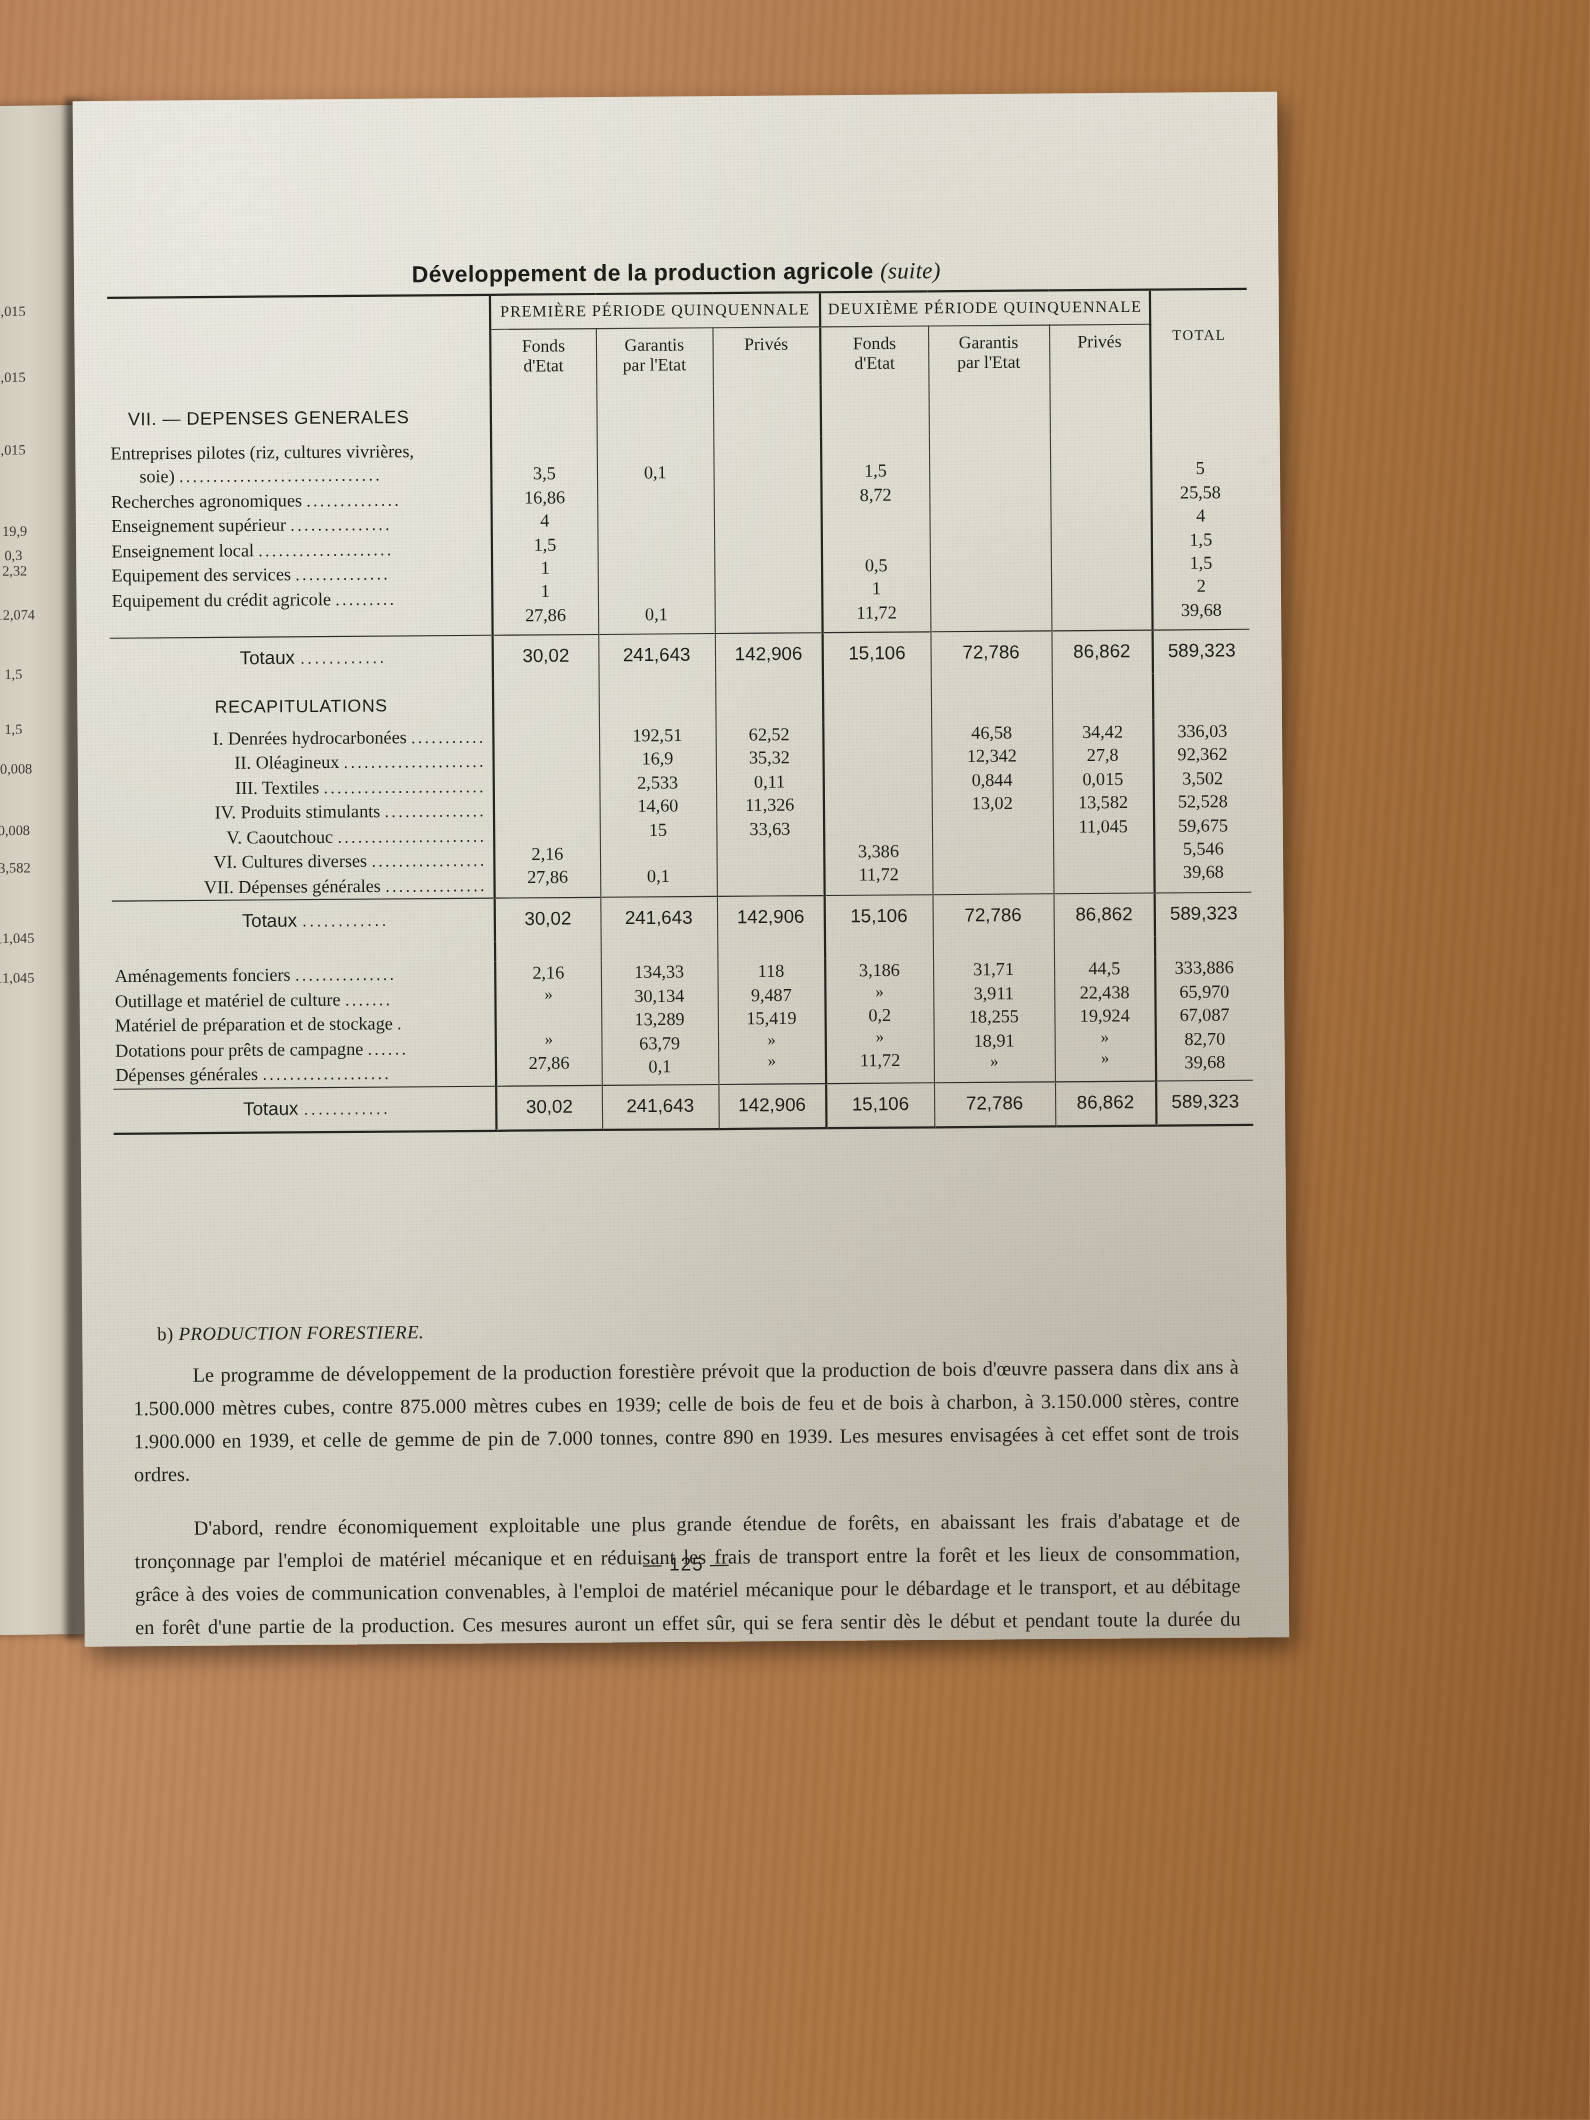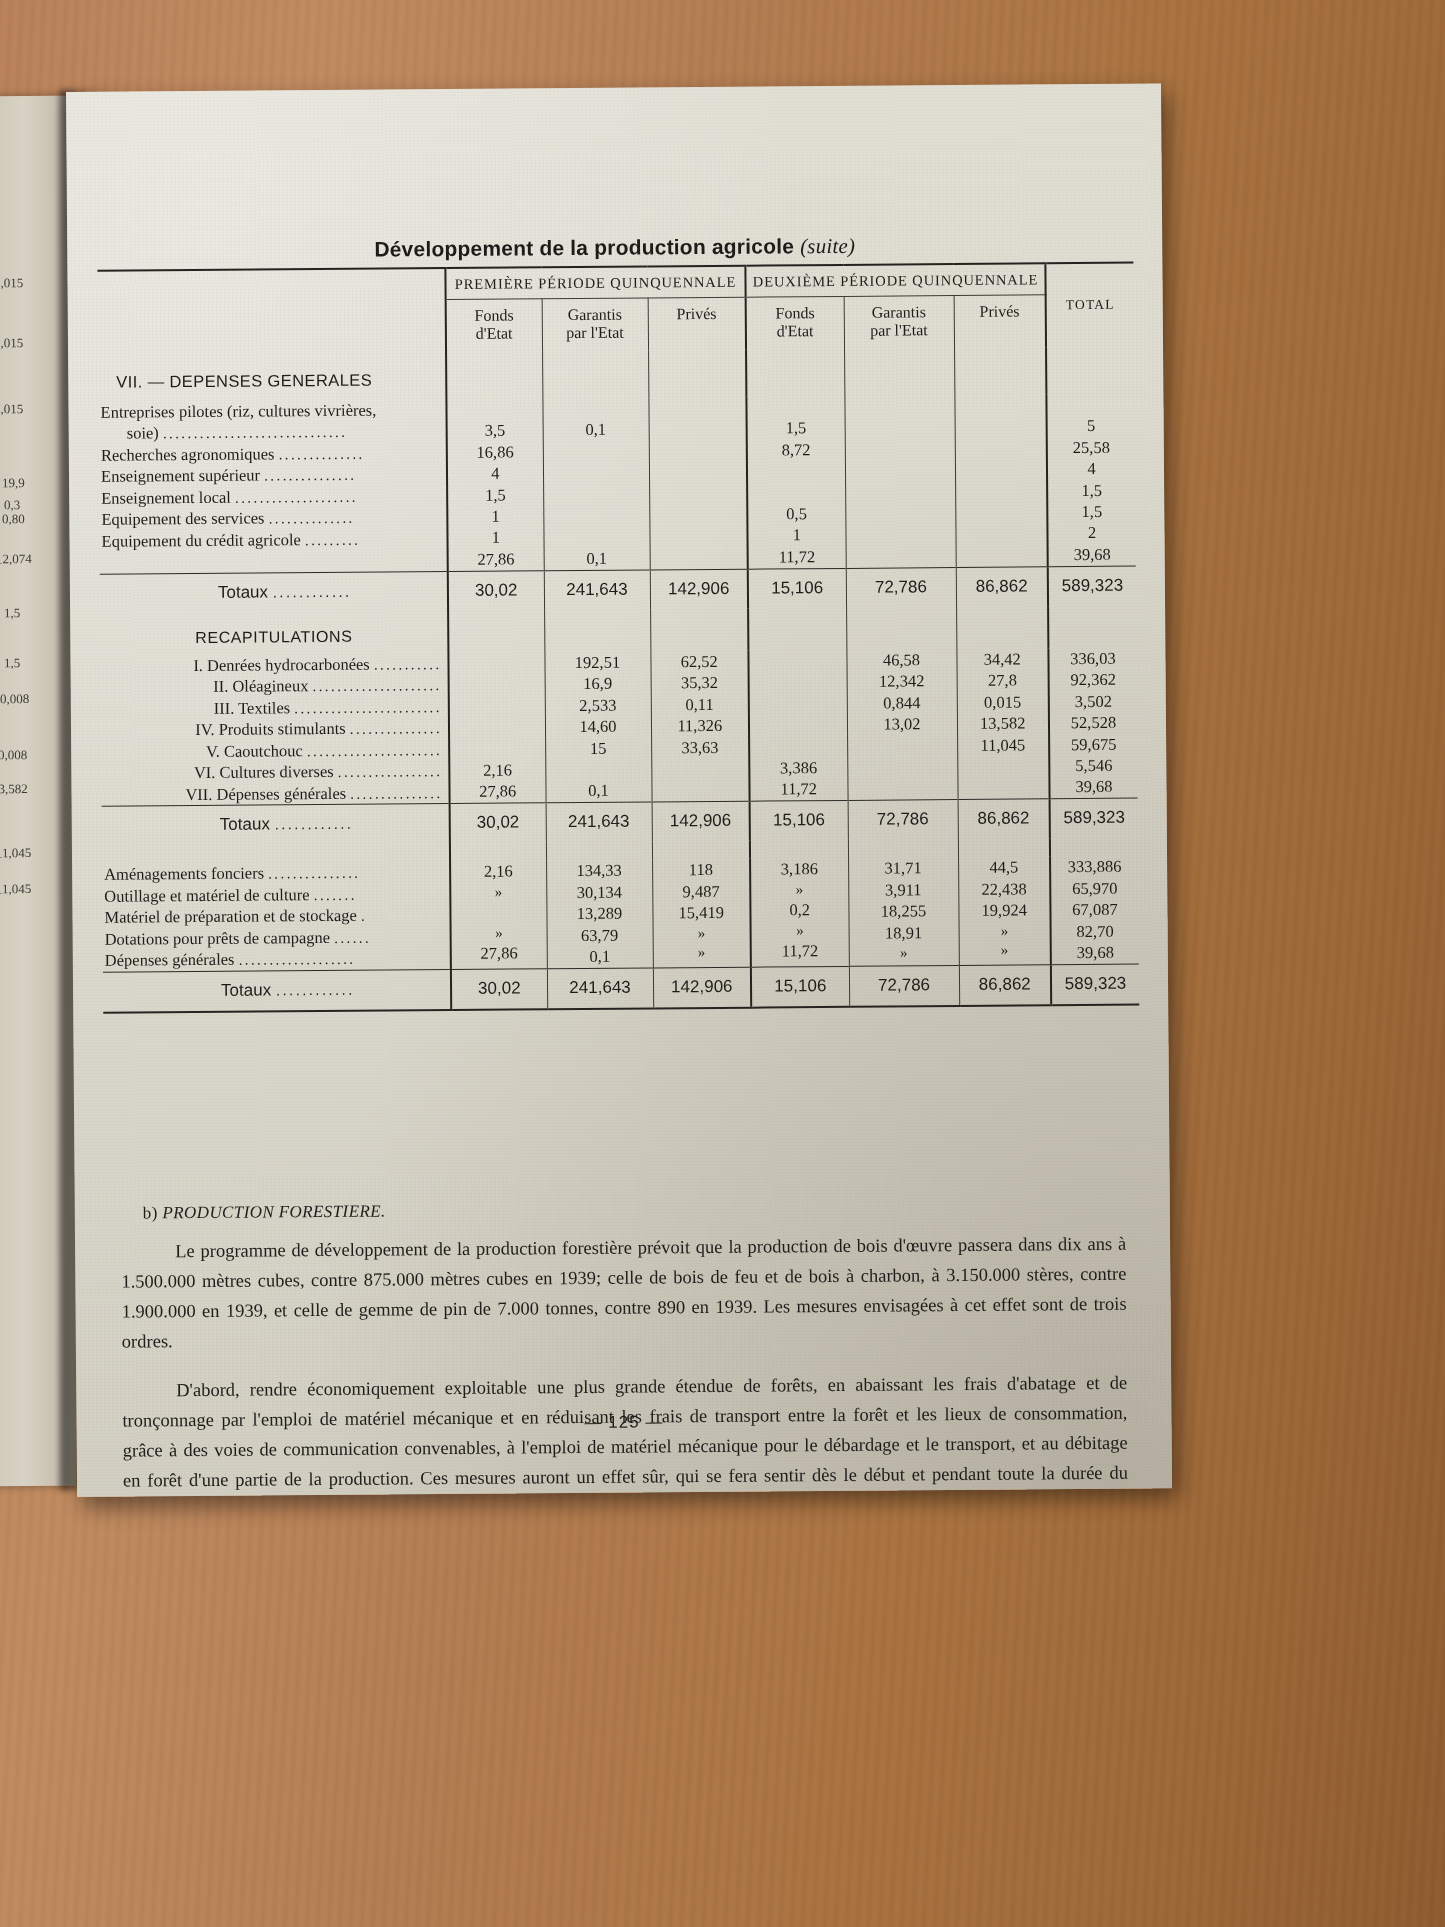--- a/index.html
+++ b/index.html
@@ -160,21 +160,21 @@
 
 <div id="desk"></div>
 
 <div id="left-page">
   <div class="lpcol">
     <div style="top:0px;left:4px">0,015</div>
     <div style="top:60px;left:4px">0,015</div>
     <div style="top:126px;left:4px">0,015</div>
     <div style="top:200px;left:12px">19,9</div>
     <div style="top:222px;left:14px">0,3</div>
-    <div style="top:236px;left:12px">0,80</div>
+    <div style="top:236px;left:12px">2,32</div>
     <div style="top:276px;left:6px">12,074</div>
     <div style="top:330px;left:14px">1,5</div>
     <div style="top:380px;left:14px">1,5</div>
     <div style="top:416px;left:10px">0,008</div>
     <div style="top:472px;left:8px">0,008</div>
     <div style="top:506px;left:2px">13,582</div>
     <div style="top:570px;left:6px">11,045</div>
     <div style="top:606px;left:6px">11,045</div>
   </div>
 </div>

